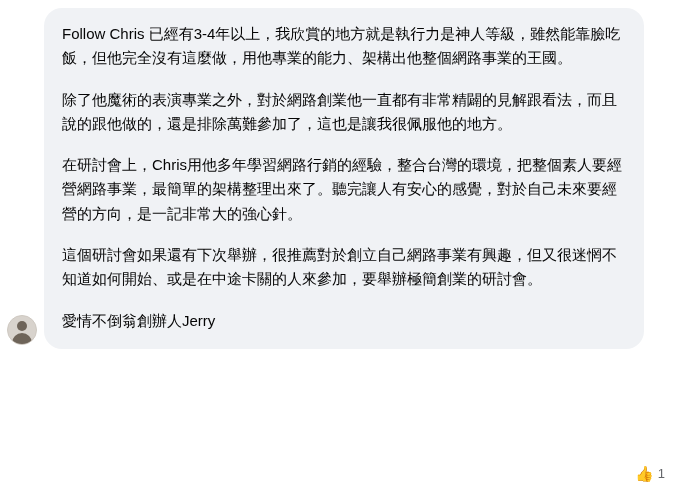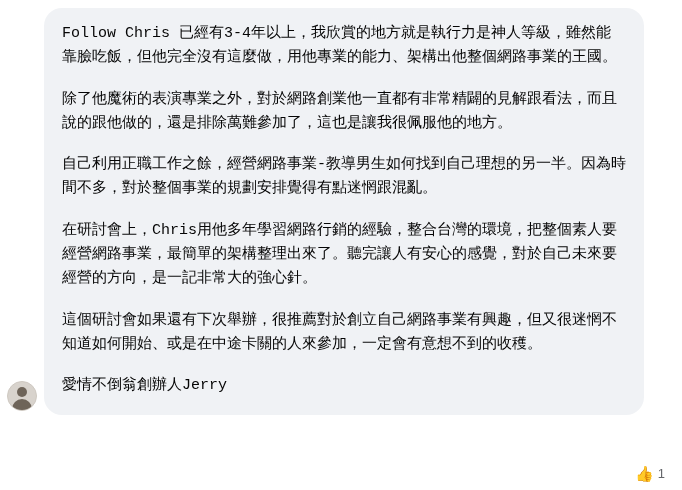--- a/index.html
+++ b/index.html
@@ -69,21 +69,20 @@
     width: 600px;
     box-sizing: border-box;
     color: #050505;
     font-size: 15px;
     line-height: 1.62;
   }
   .bubble p {
     margin: 0 0 17px 0;
     white-space: pre-wrap;
     word-break: break-word;
-    font-family: Liberation Mono, monospace;
   }
   .bubble p:last-child {
     margin-bottom: 2px;
   }
   .reaction-bar {
     position: absolute;
     right: 14px;
     bottom: 8px;
     display: flex;
     align-items: center;
@@ -117,23 +116,22 @@
     <div class="avatar-col">
       <div class="avatar">
         <span class="head"></span>
         <span class="body"></span>
       </div>
     </div>
 
     <div class="bubble">
       <p>Follow Chris 已經有3-4年以上，我欣賞的地方就是執行力是神人等級，雖然能靠臉吃飯，但他完全沒有這麼做，用他專業的能力、架構出他整個網路事業的王國。</p>
       <p>除了他魔術的表演專業之外，對於網路創業他一直都有非常精闢的見解跟看法，而且說的跟他做的，還是排除萬難參加了，這也是讓我很佩服他的地方。</p>
-      <p>自己利用正職工作之餘，經營網路事業-教導男生如何找到自己理想的另一半。因為時間不多，對於整個事業的規劃安排覺得有點迷惘跟混亂。</p>
       <p>在研討會上，Chris用他多年學習網路行銷的經驗，整合台灣的環境，把整個素人要經營網路事業，最簡單的架構整理出來了。聽完讓人有安心的感覺，對於自己未來要經營的方向，是一記非常大的強心針。</p>
-      <p>這個研討會如果還有下次舉辦，很推薦對於創立自己網路事業有興趣，但又很迷惘不知道如何開始、或是在中途卡關的人來參加，一定會有意想不到的收穫。</p>
+      <p>這個研討會如果還有下次舉辦，很推薦對於創立自己網路事業有興趣，但又很迷惘不知道如何開始、或是在中途卡關的人來參加，要舉辦極簡創業的研討會。</p>
       <p>愛情不倒翁創辦人Jerry</p>
     </div>
 
   </div>
 
   <div class="reaction-bar">
     <div class="reaction-pill">
       <span class="reaction-emoji">👍</span>
       <span class="reaction-count">1</span>
     </div>

